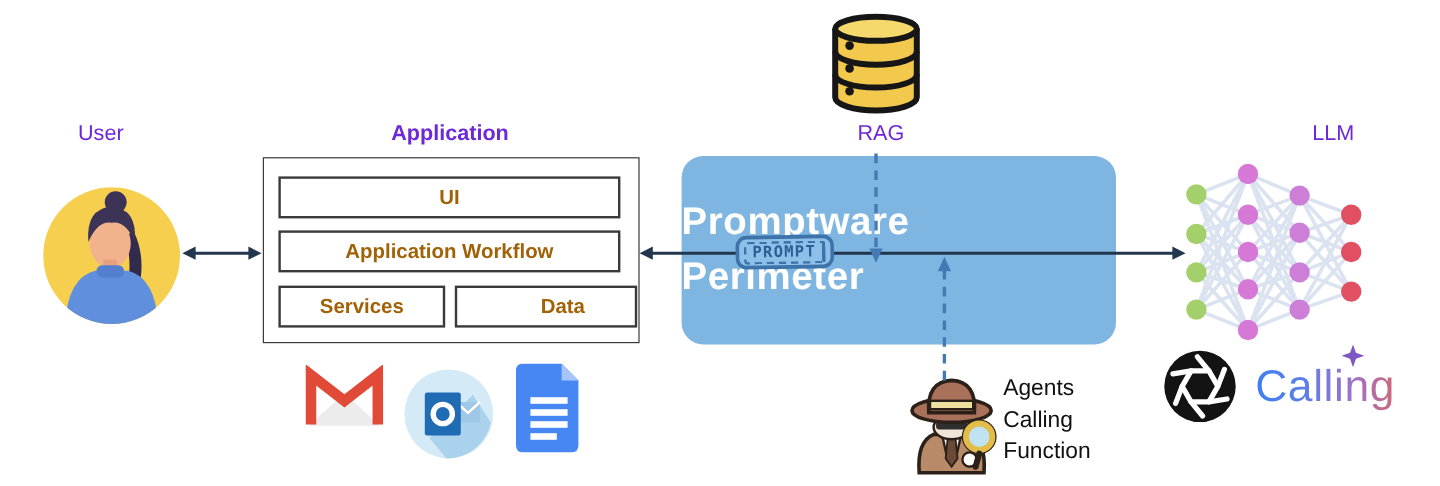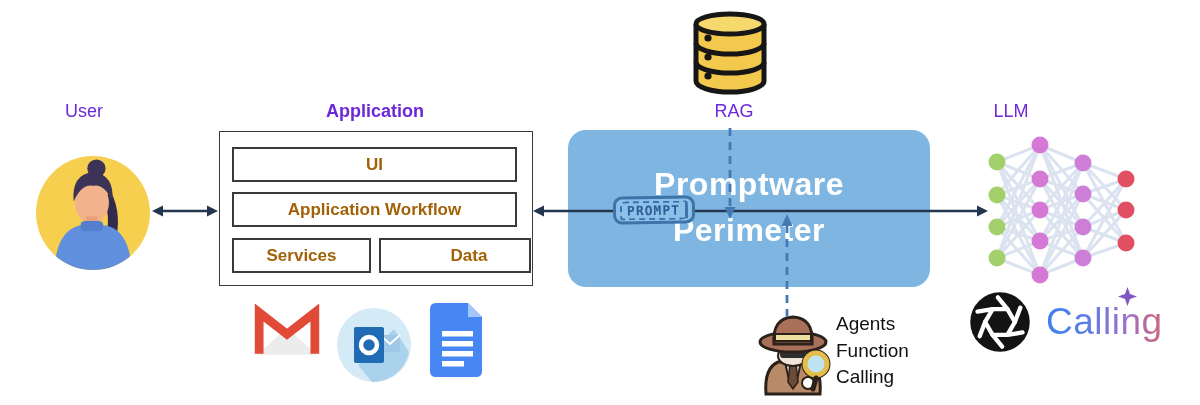--- a/index.html
+++ b/index.html
@@ -10,21 +10,21 @@
   .abs{position:absolute;}
   
   .appbox{position:absolute;left:219px;top:131px;width:312px;height:153px;
           border:1.5px solid #3a3a3a;background:#fff;}
   .comp{position:absolute;border:2px solid #3a3a3a;box-sizing:border-box;
         display:flex;align-items:center;justify-content:center;
         font-weight:700;font-size:17px;color:#a16207;background:#fff;white-space:nowrap;}
   
   .perimeter{position:absolute;left:568px;top:130px;width:362px;height:157px;
              border-radius:18px;background:#7fb6e1;z-index:1;}
-  .perimeter-text{padding-top:31px;text-align:center;font-size:32px;font-weight:700;
+  .perimeter-text{padding-top:31px;font-size:32px;font-weight:700;
                   color:#fff;line-height:46px;letter-spacing:.5px;}
   .stamp{position:absolute;left:613px;top:196px;z-index:4;border:3px solid #3d73a9;
          border-radius:9px;background:#8cc0e8;padding:2px 4px;transform:rotate(-1deg);}
   .stamp-inner{border:2px dashed #3d73a9;border-radius:3px;padding:0 5px;
                font-family:"DejaVu Sans Mono",monospace;font-weight:700;font-size:13px;
                color:#2d5d94;letter-spacing:1px;border-right:3px solid #3d73a9;}
   .overlay{position:absolute;left:0;top:0;width:1200px;height:405px;z-index:3;pointer-events:none;}
   .agents-text{position:absolute;left:836px;top:311px;font-size:19px;font-weight:400;
                color:#111;line-height:26.5px;white-space:nowrap;}
   .gemini{position:absolute;left:1046px;top:301px;font-size:37px;font-weight:500;
@@ -33,21 +33,21 @@
           -webkit-background-clip:text;background-clip:text;color:transparent;}
 </style>
 </head>
 <body>
 
 <div class="canvas">
 
   <div class="toplabel" style="left:84px;top:101px;">User</div>
   <div class="toplabel" style="left:375px;top:101px;font-weight:bold;">Application</div>
   <div class="toplabel" style="left:734px;top:101px;">RAG</div>
-  <div class="toplabel" style="left:1011px;top:101px;">LLM</div>
+  <div class="toplabel" style="left:1111px;top:101px;">LLM</div>
 
   <svg class="abs" style="left:36px;top:156px;" width="114" height="114" viewBox="0 0 100 100">
     <defs>
         <clipPath id="avclip">
           <circle cx="50" cy="50" r="50"></circle>
         </clipPath>
       </defs>
     <circle cx="50" cy="50" r="50" fill="#f6cf4f"></circle>
     <g clip-path="url(#avclip)">
       <path d="M66,32 Q76,52 69,78 L61,76 Q66,52 59,36 Z" fill="#332b4d"></path>
@@ -119,22 +119,22 @@
     <path d="M24,40 Q22,14 43,13 Q64,14 62,40 Z" fill="#a9705a" stroke="#2b2118" stroke-width="3"></path>
     <rect x="25" y="30" width="36" height="7" fill="#efe0a0" stroke="#2b2118" stroke-width="2"></rect>
     <circle cx="58" cy="79" r="6" fill="#ffffff" stroke="#2b2118" stroke-width="2"></circle>
     <circle cx="66" cy="60" r="13.5" fill="none" stroke="#2b2118" stroke-width="2"></circle>
     <circle cx="66" cy="60" r="11" fill="#bfe3f2" stroke="#e3bd4a" stroke-width="5"></circle>
     <line x1="66" y1="74" x2="63" y2="85" stroke="#2b2118" stroke-width="5" stroke-linecap="round"></line>
   </svg>
 
   <div class="agents-text">
     <div>Agents</div>
+    <div>Calling</div>
     <div>Function</div>
-    <div>Calling</div>
   </div>
 
   <svg id="llm-net" class="abs" style="left:975px;top:135px;" width="170" height="160" viewBox="0 0 170 160">
       <line x1="22" y1="27" x2="65" y2="10" stroke="#dbe3f0" stroke-width="3"></line>
       <line x1="22" y1="27" x2="65" y2="44" stroke="#dbe3f0" stroke-width="3"></line>
       <line x1="22" y1="27" x2="65" y2="75" stroke="#dbe3f0" stroke-width="3"></line>
       <line x1="22" y1="27" x2="65" y2="106" stroke="#dbe3f0" stroke-width="3"></line>
       <line x1="22" y1="27" x2="65" y2="140" stroke="#dbe3f0" stroke-width="3"></line>
       <line x1="22" y1="60" x2="65" y2="10" stroke="#dbe3f0" stroke-width="3"></line>
       <line x1="22" y1="60" x2="65" y2="44" stroke="#dbe3f0" stroke-width="3"></line>

